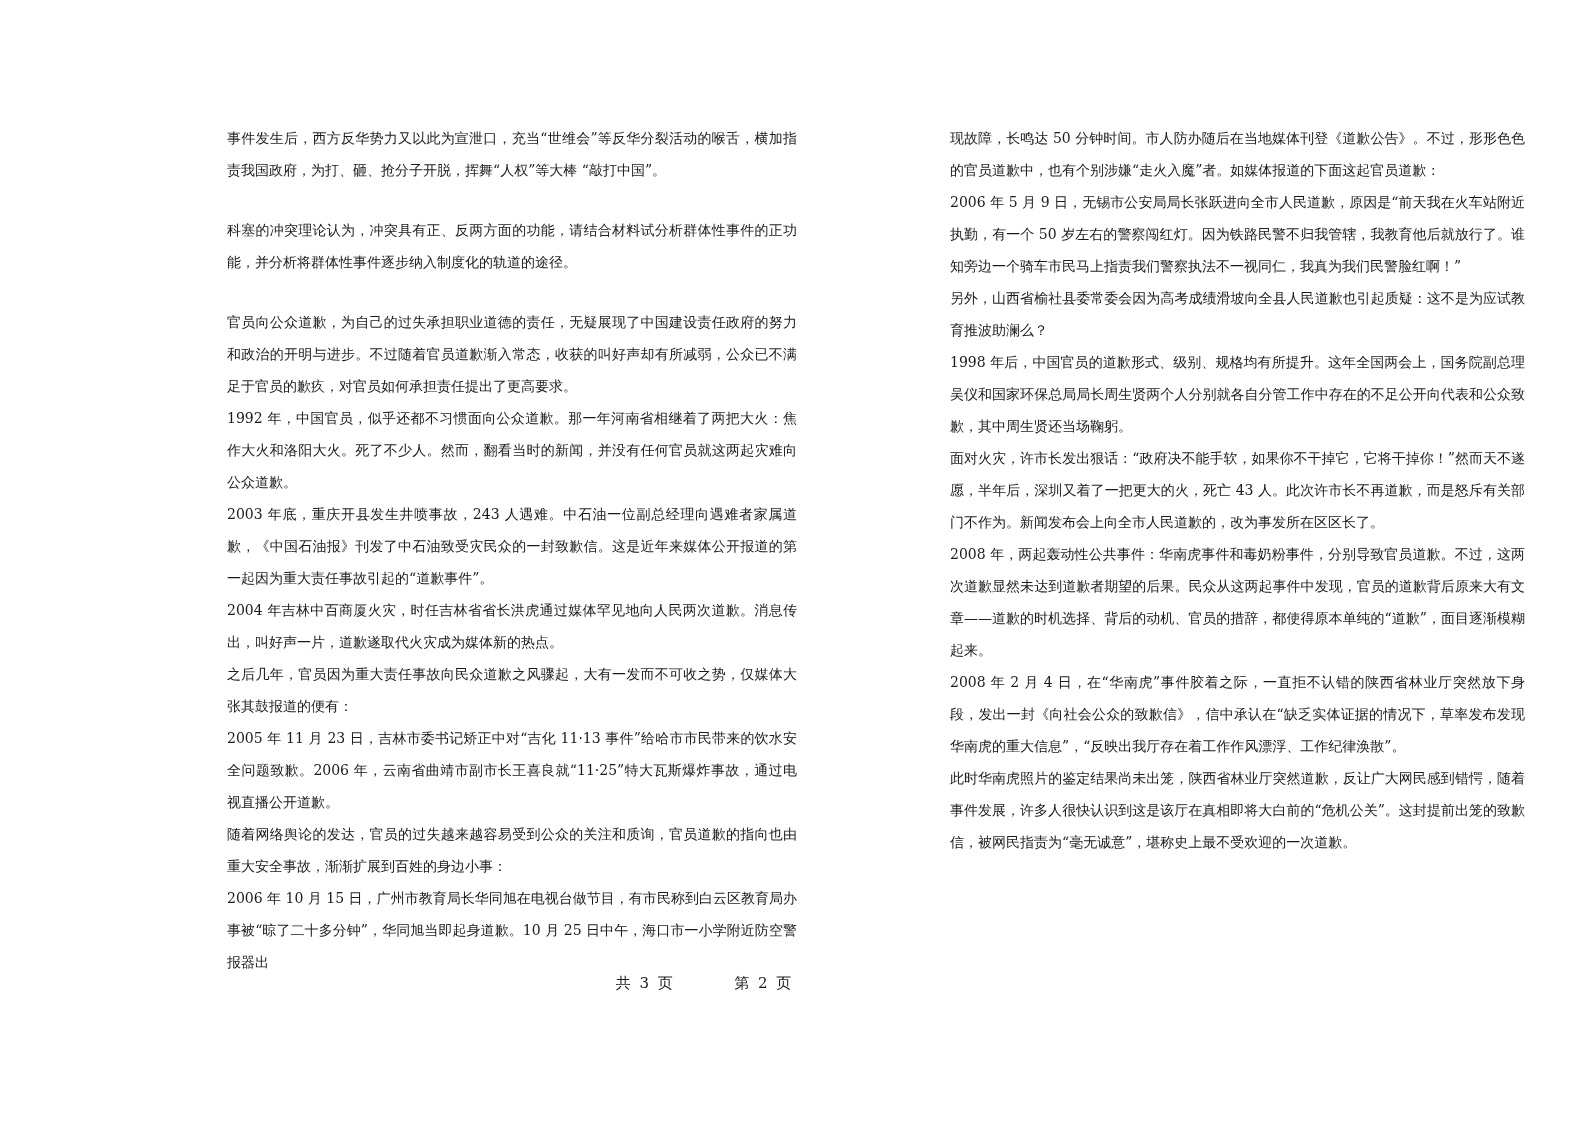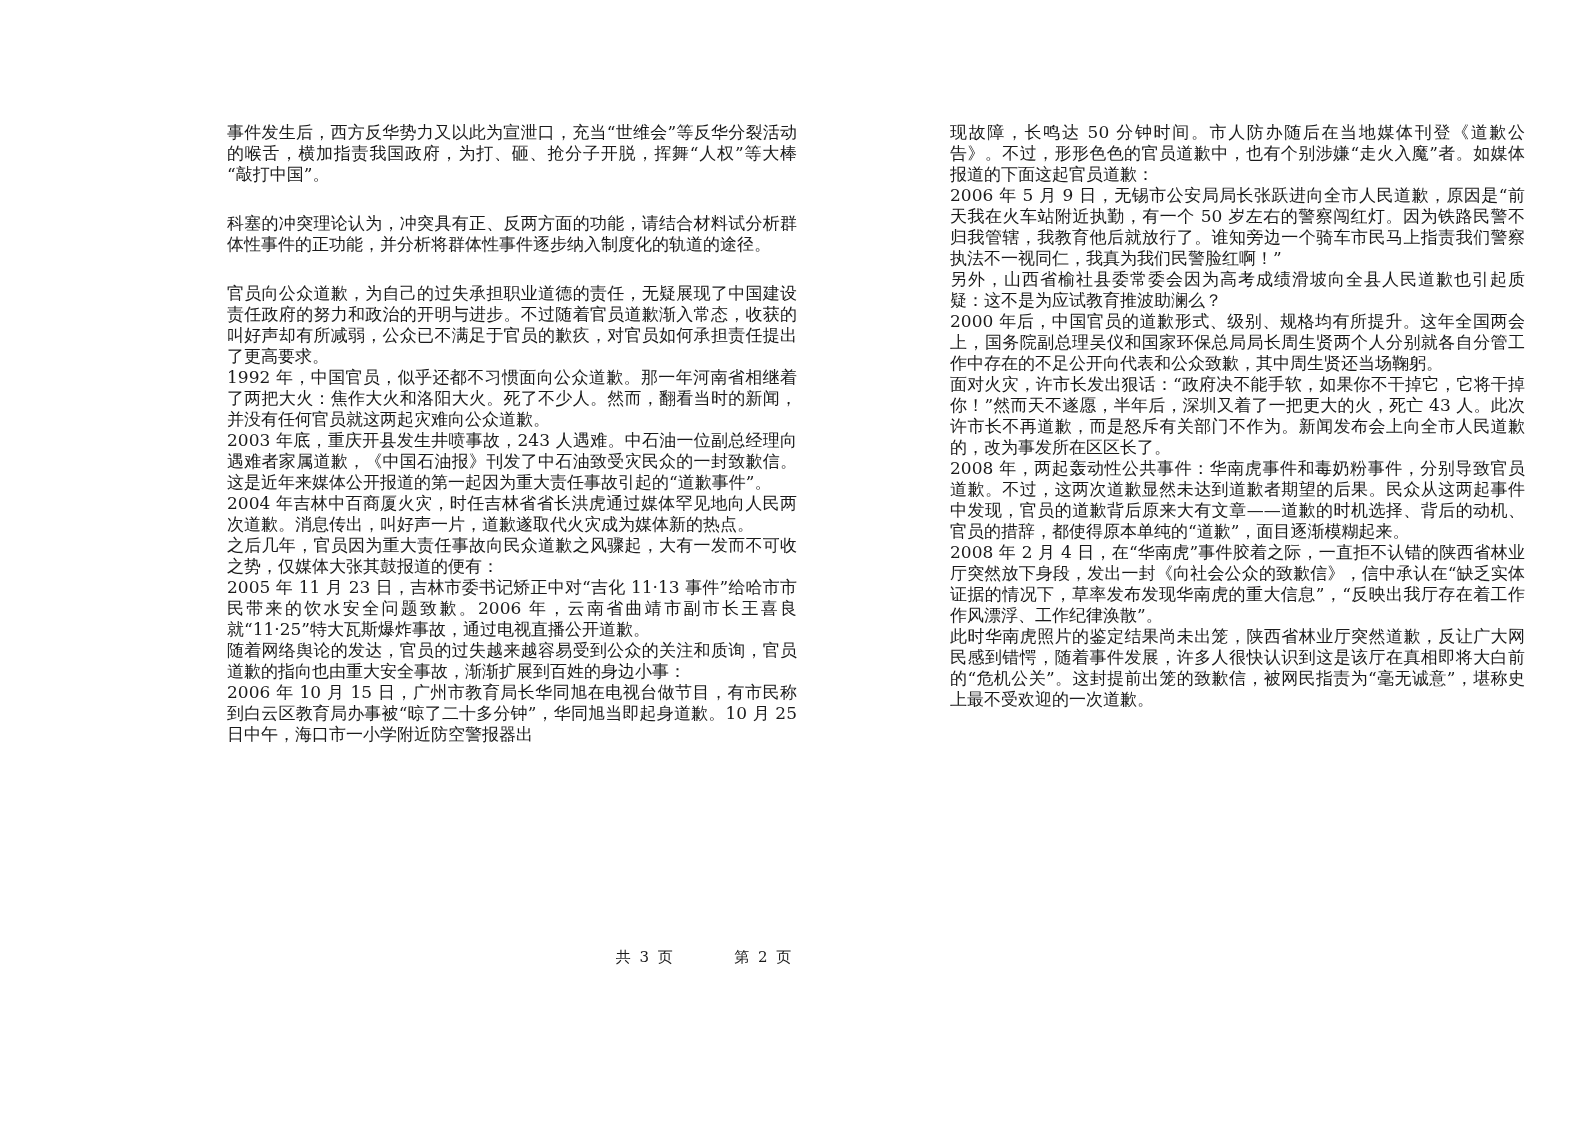--- a/index.html
+++ b/index.html
@@ -11,22 +11,22 @@
       width: 1588px;
       height: 1122px;
       position: relative;
       overflow: hidden;
       font-family: "DejaVu Serif", "Liberation Serif", serif;
       color: #1a1a1a;
     }
     .column {
       position: absolute;
       top: 122px;
-      font-size: 17px;
-      line-height: 21px;
+      font-size: 14px;
+      line-height: 32px;
       text-align: justify;
     }
     #col-left {
       left: 227px;
       width: 570px;
     }
     #col-right {
       left: 903px;
       width: 575px;
       margin-left: 47px;
@@ -39,21 +39,21 @@
     .gap {
       height: 27.8px;
     }
     .heading {
       font-weight: bold;
       margin: 0;
       margin-left: -3px;
     }
     .footer {
       position: absolute;
-      top: 948px;
+      top: 974px;
       left: 0;
       width: 1409px;
       text-align: center;
       font-size: 15px;
       color: #1a1a1a;
       letter-spacing: 2px;
     }
     .footer span {
       display: inline-block;
     }
@@ -75,21 +75,21 @@
     <p class="para">2004 年吉林中百商厦火灾，时任吉林省省长洪虎通过媒体罕见地向人民两次道歉。消息传出，叫好声一片，道歉遂取代火灾成为媒体新的热点。</p>
     <p class="para">之后几年，官员因为重大责任事故向民众道歉之风骤起，大有一发而不可收之势，仅媒体大张其鼓报道的便有：</p>
     <p class="para">2005 年 11 月 23 日，吉林市委书记矫正中对“吉化 11·13 事件”给哈市市民带来的饮水安全问题致歉。2006 年，云南省曲靖市副市长王喜良就“11·25”特大瓦斯爆炸事故，通过电视直播公开道歉。</p>
     <p class="para">随着网络舆论的发达，官员的过失越来越容易受到公众的关注和质询，官员道歉的指向也由重大安全事故，渐渐扩展到百姓的身边小事：</p>
     <p class="para">2006 年 10 月 15 日，广州市教育局长华同旭在电视台做节目，有市民称到白云区教育局办事被“晾了二十多分钟”，华同旭当即起身道歉。10 月 25 日中午，海口市一小学附近防空警报器出</p>
   </div>
 <div id="col-right" class="column">
     <p class="para">现故障，长鸣达 50 分钟时间。市人防办随后在当地媒体刊登《道歉公告》。不过，形形色色的官员道歉中，也有个别涉嫌“走火入魔”者。如媒体报道的下面这起官员道歉：</p>
     <p class="para">2006 年 5 月 9 日，无锡市公安局局长张跃进向全市人民道歉，原因是“前天我在火车站附近执勤，有一个 50 岁左右的警察闯红灯。因为铁路民警不归我管辖，我教育他后就放行了。谁知旁边一个骑车市民马上指责我们警察执法不一视同仁，我真为我们民警脸红啊！”</p>
     <p class="para">另外，山西省榆社县委常委会因为高考成绩滑坡向全县人民道歉也引起质疑：这不是为应试教育推波助澜么？</p>
-    <p class="para">2000 年后，中国官员的道歉形式、级别、规格均有所提升。这年全国两会上，国务院副总理吴仪和国家环保总局局长周生贤两个人分别就各自分管工作中存在的不足公开向代表和公众致歉，其中周生贤还当场鞠躬。</p>
+    <p class="para">1998 年后，中国官员的道歉形式、级别、规格均有所提升。这年全国两会上，国务院副总理吴仪和国家环保总局局长周生贤两个人分别就各自分管工作中存在的不足公开向代表和公众致歉，其中周生贤还当场鞠躬。</p>
     <p class="para">面对火灾，许市长发出狠话：“政府决不能手软，如果你不干掉它，它将干掉你！”然而天不遂愿，半年后，深圳又着了一把更大的火，死亡 43 人。此次许市长不再道歉，而是怒斥有关部门不作为。新闻发布会上向全市人民道歉的，改为事发所在区区长了。</p>
     <p class="para">2008 年，两起轰动性公共事件：华南虎事件和毒奶粉事件，分别导致官员道歉。不过，这两次道歉显然未达到道歉者期望的后果。民众从这两起事件中发现，官员的道歉背后原来大有文章——道歉的时机选择、背后的动机、官员的措辞，都使得原本单纯的“道歉”，面目逐渐模糊起来。</p>
     <p class="para">2008 年 2 月 4 日，在“华南虎”事件胶着之际，一直拒不认错的陕西省林业厅突然放下身段，发出一封《向社会公众的致歉信》，信中承认在“缺乏实体证据的情况下，草率发布发现华南虎的重大信息”，“反映出我厅存在着工作作风漂浮、工作纪律涣散”。</p>
     <p class="para">此时华南虎照片的鉴定结果尚未出笼，陕西省林业厅突然道歉，反让广大网民感到错愕，随着事件发展，许多人很快认识到这是该厅在真相即将大白前的“危机公关”。这封提前出笼的致歉信，被网民指责为“毫无诚意”，堪称史上最不受欢迎的一次道歉。</p>
   </div>
 
 <div class="footer">
   <span>共 3 页</span>
   <span class="spacer"></span>
   <span>第 2 页</span>

